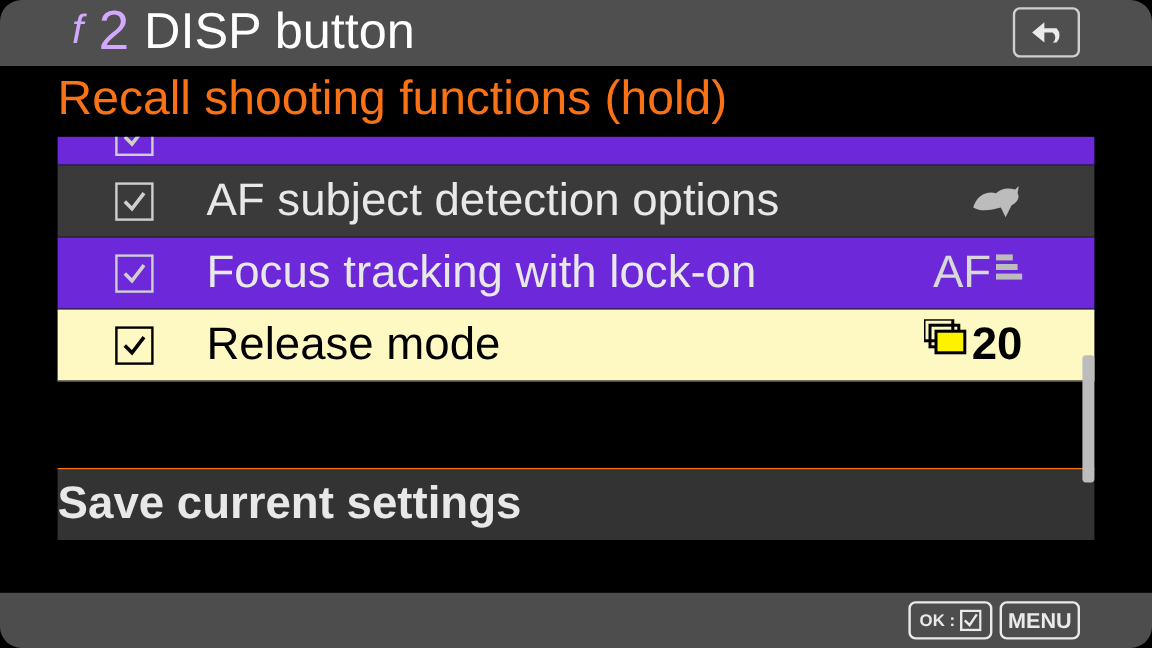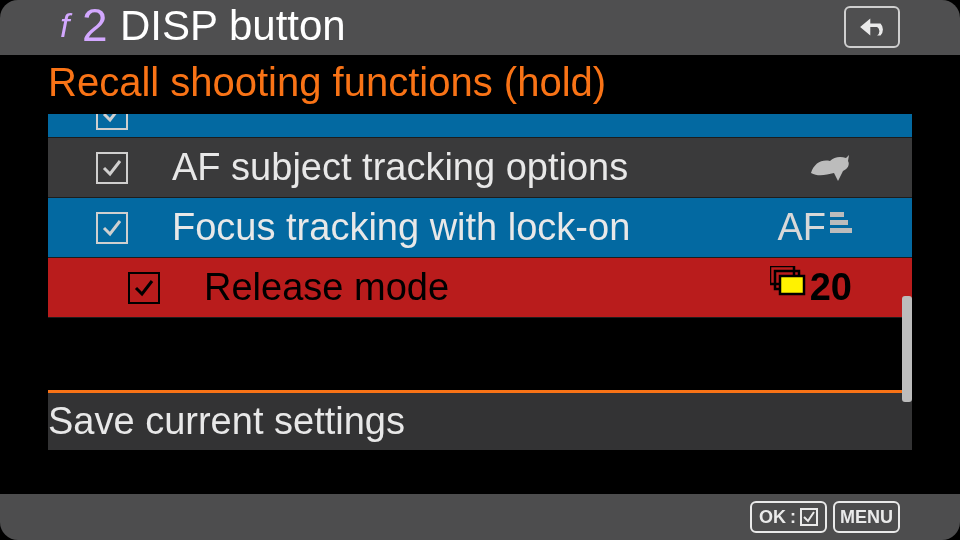--- a/index.html
+++ b/index.html
@@ -14,42 +14,42 @@
   .menu-title { position:absolute; left:120px; top:2px; font-size:42px; color:#fff; font-weight:400; }
   .back-btn { position:absolute; right:60px; top:6px; width:56px; height:42px; border:2px solid #cfcfcf; border-radius:6px; display:flex; align-items:center; justify-content:center; }
   .back-btn svg { width:34px; height:28px; }
 
   
   .subtitle { position:absolute; left:48px; top:60px; font-size:40px; color:#f97316; }
 
   
   .list { position:absolute; left:48px; right:48px; top:114px; }
   .row { height:60px; display:flex; align-items:center; border-bottom:1px solid #1d1d1d; background:#3a3a3b; color:#e8e8e8; position:relative; padding-right:80px; }
-  .row.dark { background:#0369a1; }
-  .row.highlight { background:#b91c1c; color:#000;padding-left:32px; }
+  .row.dark { background:#6d28d9; }
+  .row.highlight { background:#fef9c3; color:#000; }
   .row.partial { height:24px; overflow:hidden; align-items:flex-end; }
   .row .checkbox { width:32px; height:32px; border:2px solid #cfcfcf; margin-left:48px; display:flex; align-items:center; justify-content:center; flex-shrink:0; }
   .row.highlight .checkbox { border-color:#000; }
   .row .checkbox svg { width:24px; height:24px; }
   .row .label { margin-left:44px; font-size:38px; flex:1; white-space:nowrap; }
   .row .val { position:absolute; right:60px; display:flex; gap:4px; font-size:38px; }
   .row.highlight .val { color:#000;font-weight:bold; }
   .val-text { color:#d8d8d8; }
 
   .gap { height:72px; background:#000; }
 
-  .save-row { height:60px; background:#333334; color:#e8e8e8; display:flex; align-items:center; padding-left:0px; font-size:38px; border-top:3px solid #f97316; }
+  .save-row { height:60px; background:#333334; color:#e8e8e8; display:flex; align-items:center; padding-left:0px; font-size:38px; border-top:1px solid #f97316;font-weight:bold; }
 
   
   .scrollbar { position:absolute; right:48px; top:296px; width:10px; height:106px; background:#bcbcbc; border-radius:3px; }
 
   
   .footer { position:absolute; left:0; right:0; bottom:0; height:46px; background:#4d4d4e; display:flex; align-items:center; justify-content:flex-end; padding-right:60px; gap:6px; }
   .hint { display:flex; align-items:center; gap:3px; color:#eaeaea; font-size:30px; }
-  .keycap { border:2px solid #eaeaea; border-radius:6px; padding:1px 7px; font-size:18px; font-weight:bold; color:#eaeaea; display:flex; align-items:center; gap:4px; height:32px; }
+  .keycap { border:2px solid #eaeaea; border-radius:6px; padding:1px 7px; font-size:14px; font-weight:bold; color:#eaeaea; display:flex; align-items:center; gap:4px; height:32px; }
   .keycap.small { font-size:18px; padding:14px 5px; }
 </style>
 </head>
 <body>
 
 <div class="screen">
  <div class="rounded-frame">
 
   <div class="header">
     <span class="menu-code-f">f</span>
@@ -74,21 +74,21 @@
       </div>
       <span class="label" style="margin-top:-24px; color:#ccc;"></span>
     </div>
 
     <div class="row">
       <div class="checkbox">
         <svg viewBox="0 0 24 24">
               <path d="M4 12 L10 18 L20 5" stroke="#cfcfcf" stroke-width="3" fill="none"></path>
             </svg>
       </div>
-      <span class="label">AF subject tracking options</span>
+      <span class="label">AF subject detection options</span>
       <span class="val">
         <svg width="44" height="34" viewBox="0 0 44 34">
           <path d="M3 22 C6 12 14 8 22 10 C26 6 32 5 38 7 L41 4 L40 10 C42 13 40 18 35 20 L30 30 L26 22 C18 24 10 26 3 22 Z" fill="#bcbcbc"></path>
         </svg>
       </span>
     </div>
 
     <div class="row dark">
       <div class="checkbox">
         <svg viewBox="0 0 24 24">

